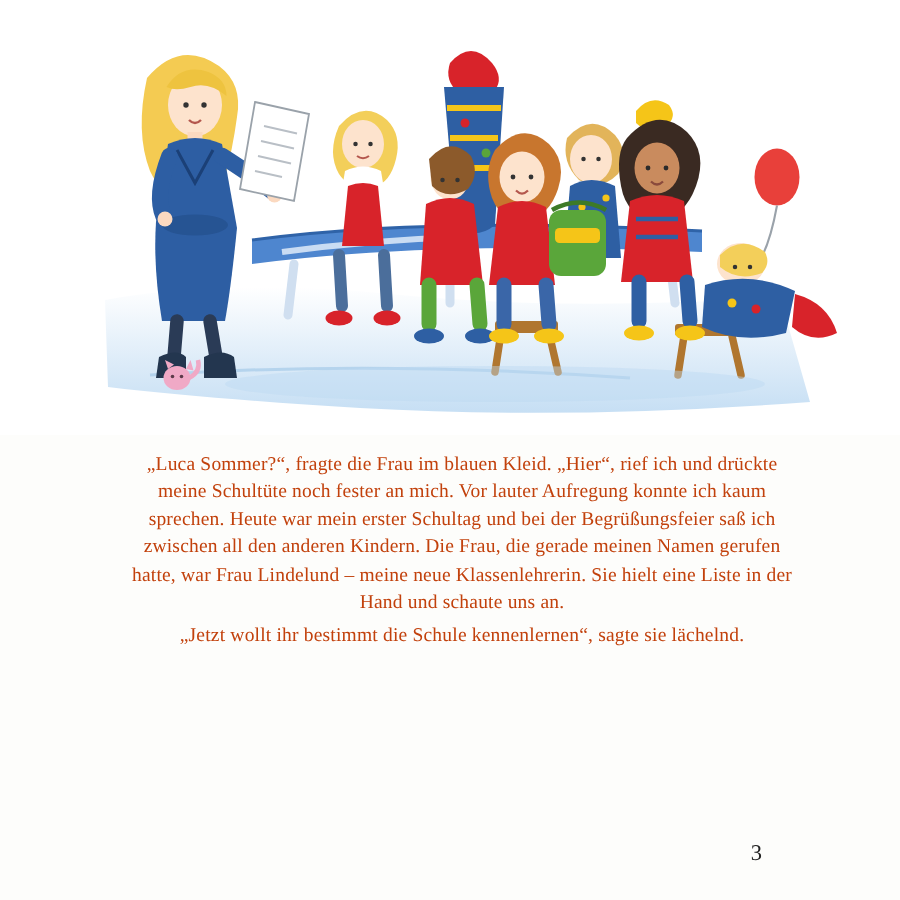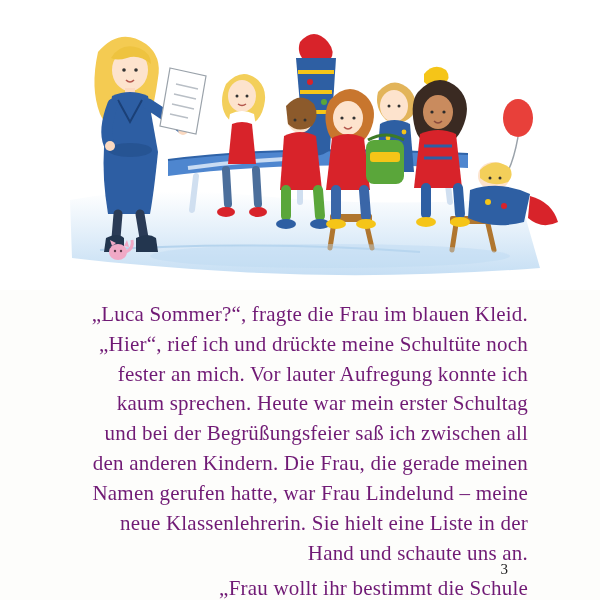--- a/index.html
+++ b/index.html
@@ -35,25 +35,25 @@
 
   
   .text-block {
     position: absolute;
     left: 88px;
     top: 300px;
     width: 440px;
   }
   .para {
     margin: 0;
-    font-size: 21px;
+    font-size: 13px;
     line-height: 1.42;
     letter-spacing: 0.01em;
-    text-align: right;
-    color: #701a75;
+    text-align: center;
+    color: #c2410c;
   }
   .para + .para {
     margin-top: 0.25em;
   }
   .para.indent {
     text-indent: 0;
   }
   .page-number {
     position: absolute;
     right: 92px;
@@ -227,17 +227,17 @@
         <circle cx="504" cy="206" r="3" fill="#d8232a"></circle>
         <path d="M530 196 q22 6 28 26 q-16 8 -30 -4 z" fill="#d8232a"></path>
       </g>
 
       <ellipse cx="330" cy="256" rx="180" ry="12" fill="#bcd9f2" opacity="0.45"></ellipse>
     </svg>
   </div>
 
   <div class="text-block">
     <p class="para">„Luca Sommer?“, fragte die Frau im blauen Kleid. „Hier“, rief ich und drückte meine Schultüte noch fester an mich. Vor lauter Aufregung konnte ich kaum sprechen. Heute war mein erster Schultag und bei der Begrüßungsfeier saß ich zwischen all den anderen Kindern. Die Frau, die gerade meinen Namen gerufen hatte, war Frau Lindelund – meine neue Klassenlehrerin. Sie hielt eine Liste in der Hand und schaute uns an.</p>
-    <p class="para indent">„Frau wollt ihr bestimmt die Schule kennenlernen“, sagte sie lächelnd.</p>
+    <p class="para indent">„Jetzt wollt ihr bestimmt die Schule kennenlernen“, sagte sie lächelnd.</p>
   </div>
 
   <div class="page-number">3</div>
 </div>
 
 </body></html>

